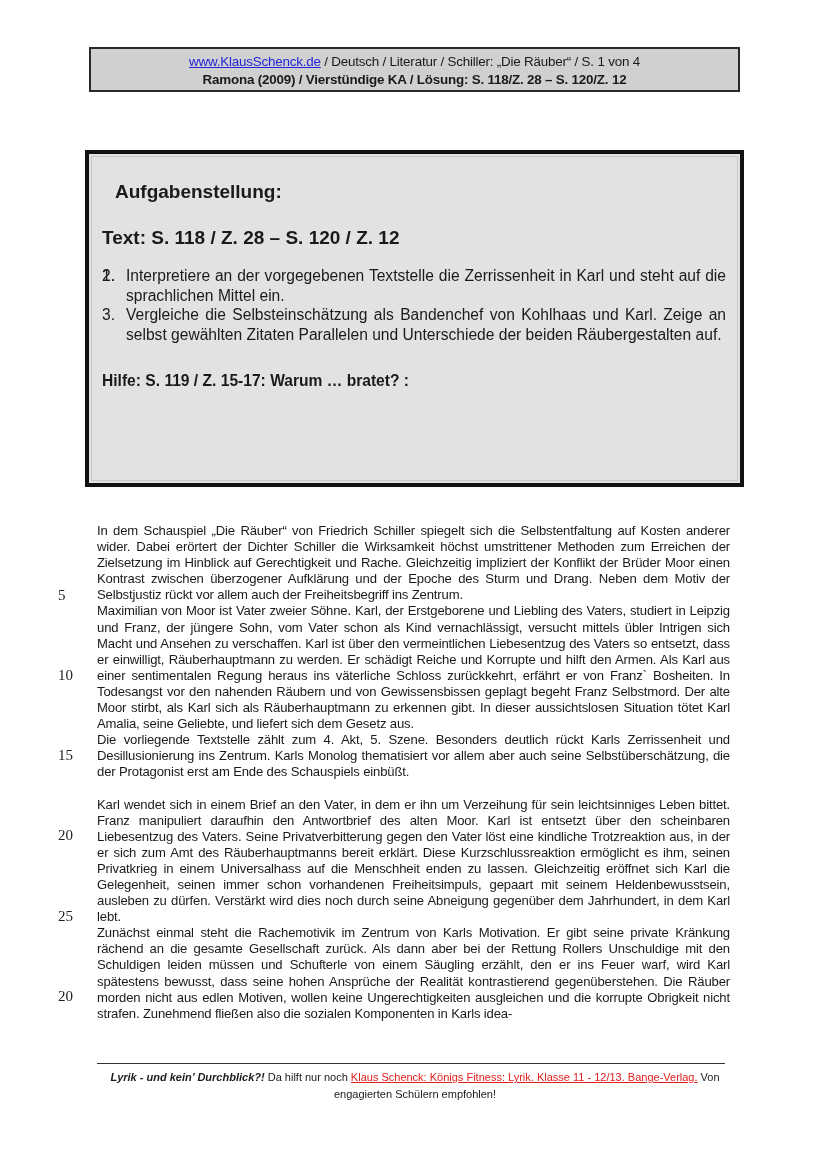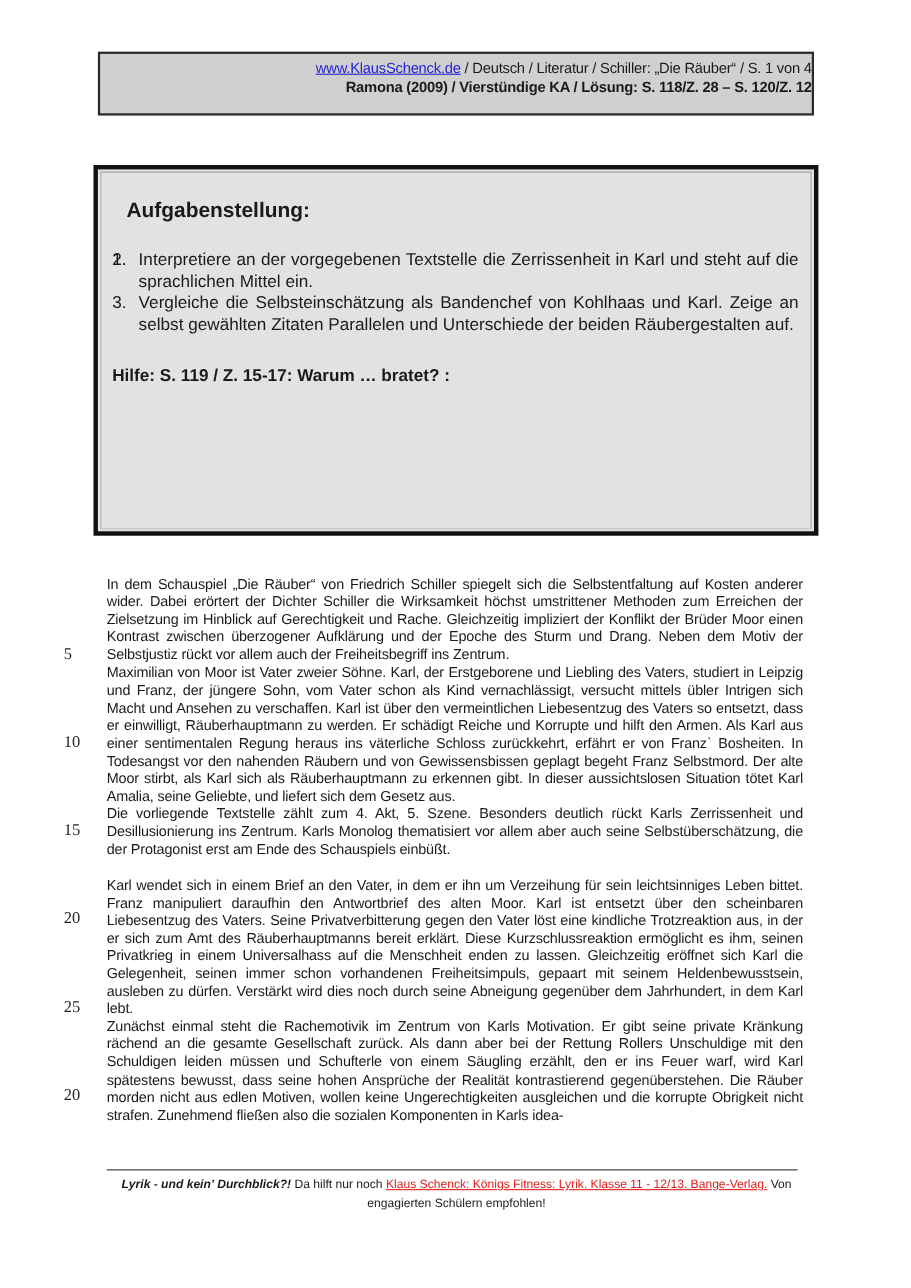--- a/index.html
+++ b/index.html
@@ -13,25 +13,25 @@
       position: relative;
       overflow: hidden;
       font-family: "Liberation Sans", sans-serif;
       color: #1a1a1a;
     }
     .header-box {
       position: absolute;
       left: 89px;
       top: 47px;
       width: 651px;
-      height: 58px;
+      height: 45px;
       box-sizing: border-box;
       border: 2px solid #2a2a2a;
       background: #d0d0d0;
-      text-align: right;
+      text-align: center;
       font-size: 13.4px;
       line-height: 18px;
       padding-top: 4px;
       letter-spacing: -0.2px;
     }
     .header-box .link {
       color: #2323d8;
       text-decoration: underline;
     }
     .header-box .line2 {
@@ -147,20 +147,21 @@
 <div class="header-box">
   <div>
     <a class="link">www.KlausSchenck.de</a><span> / Deutsch / Literatur / Schiller: „Die Räuber“ / S. 1 von 4</span>
   </div>
   <div class="line2">Ramona (2009) / Vierstündige KA / Lösung: S. 118/Z. 28 – S. 120/Z. 12</div>
 </div>
 
 <div class="task-box">
   <div class="inner-frame"></div>
   <div class="task-title">Aufgabenstellung:</div>
+  <div class="task-subtitle">Text: S. 118 / Z. 28 – S. 120 / Z. 12</div>
   <ol class="task-list">
     <li>
       <span class="num">1.</span>
     </li>
     <li>
       <span class="num">2.</span>
       <span>Interpretiere an der vorgegebenen Textstelle die Zerrissenheit in Karl und steht auf die sprachlichen Mittel ein.</span>
     </li>
     <li>
       <span class="num">3.</span>

